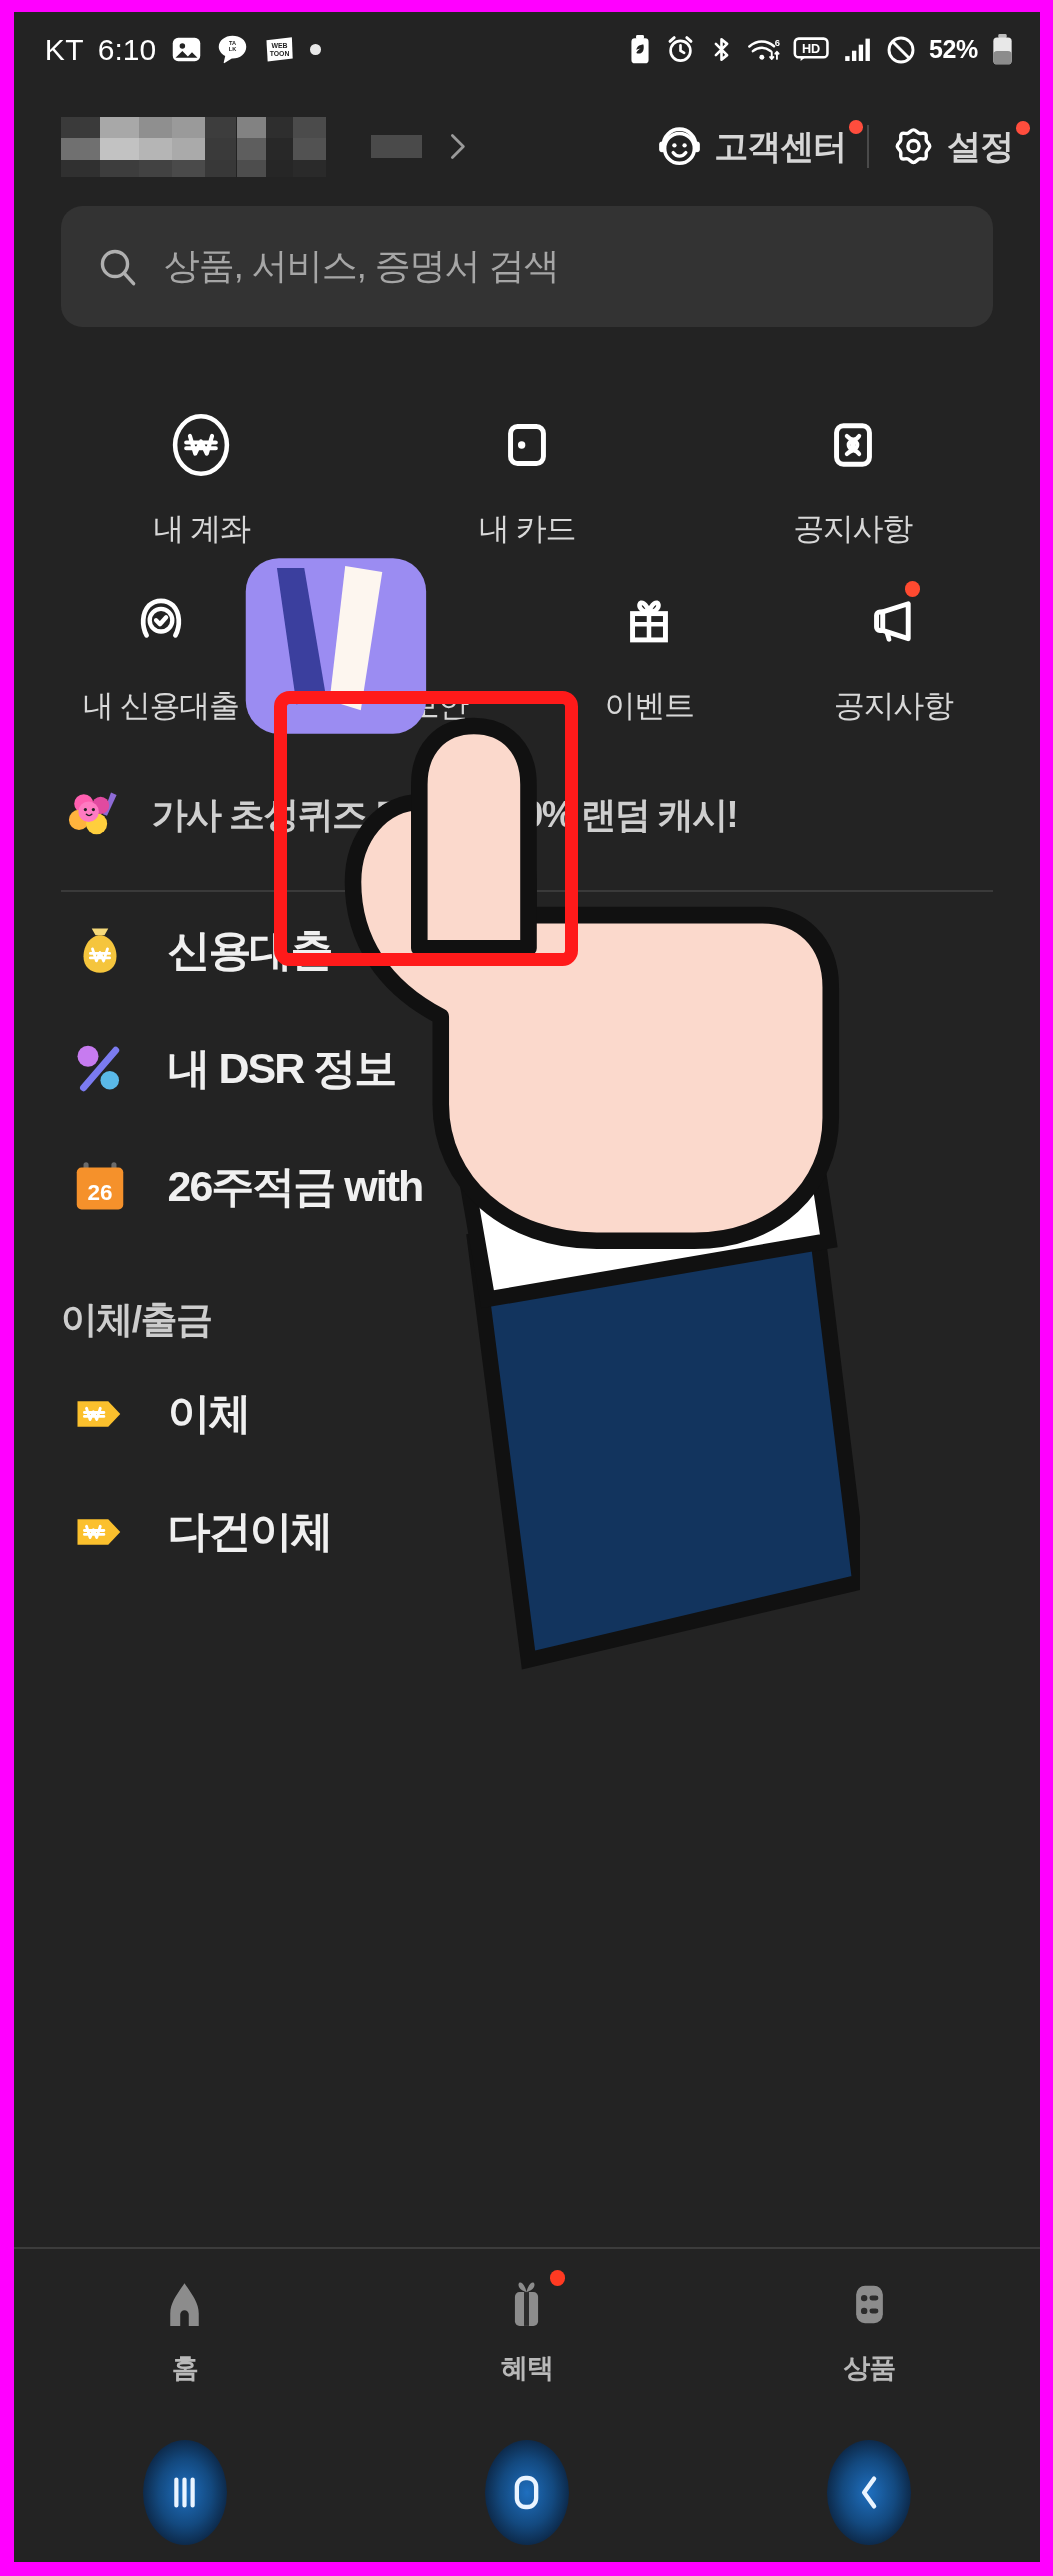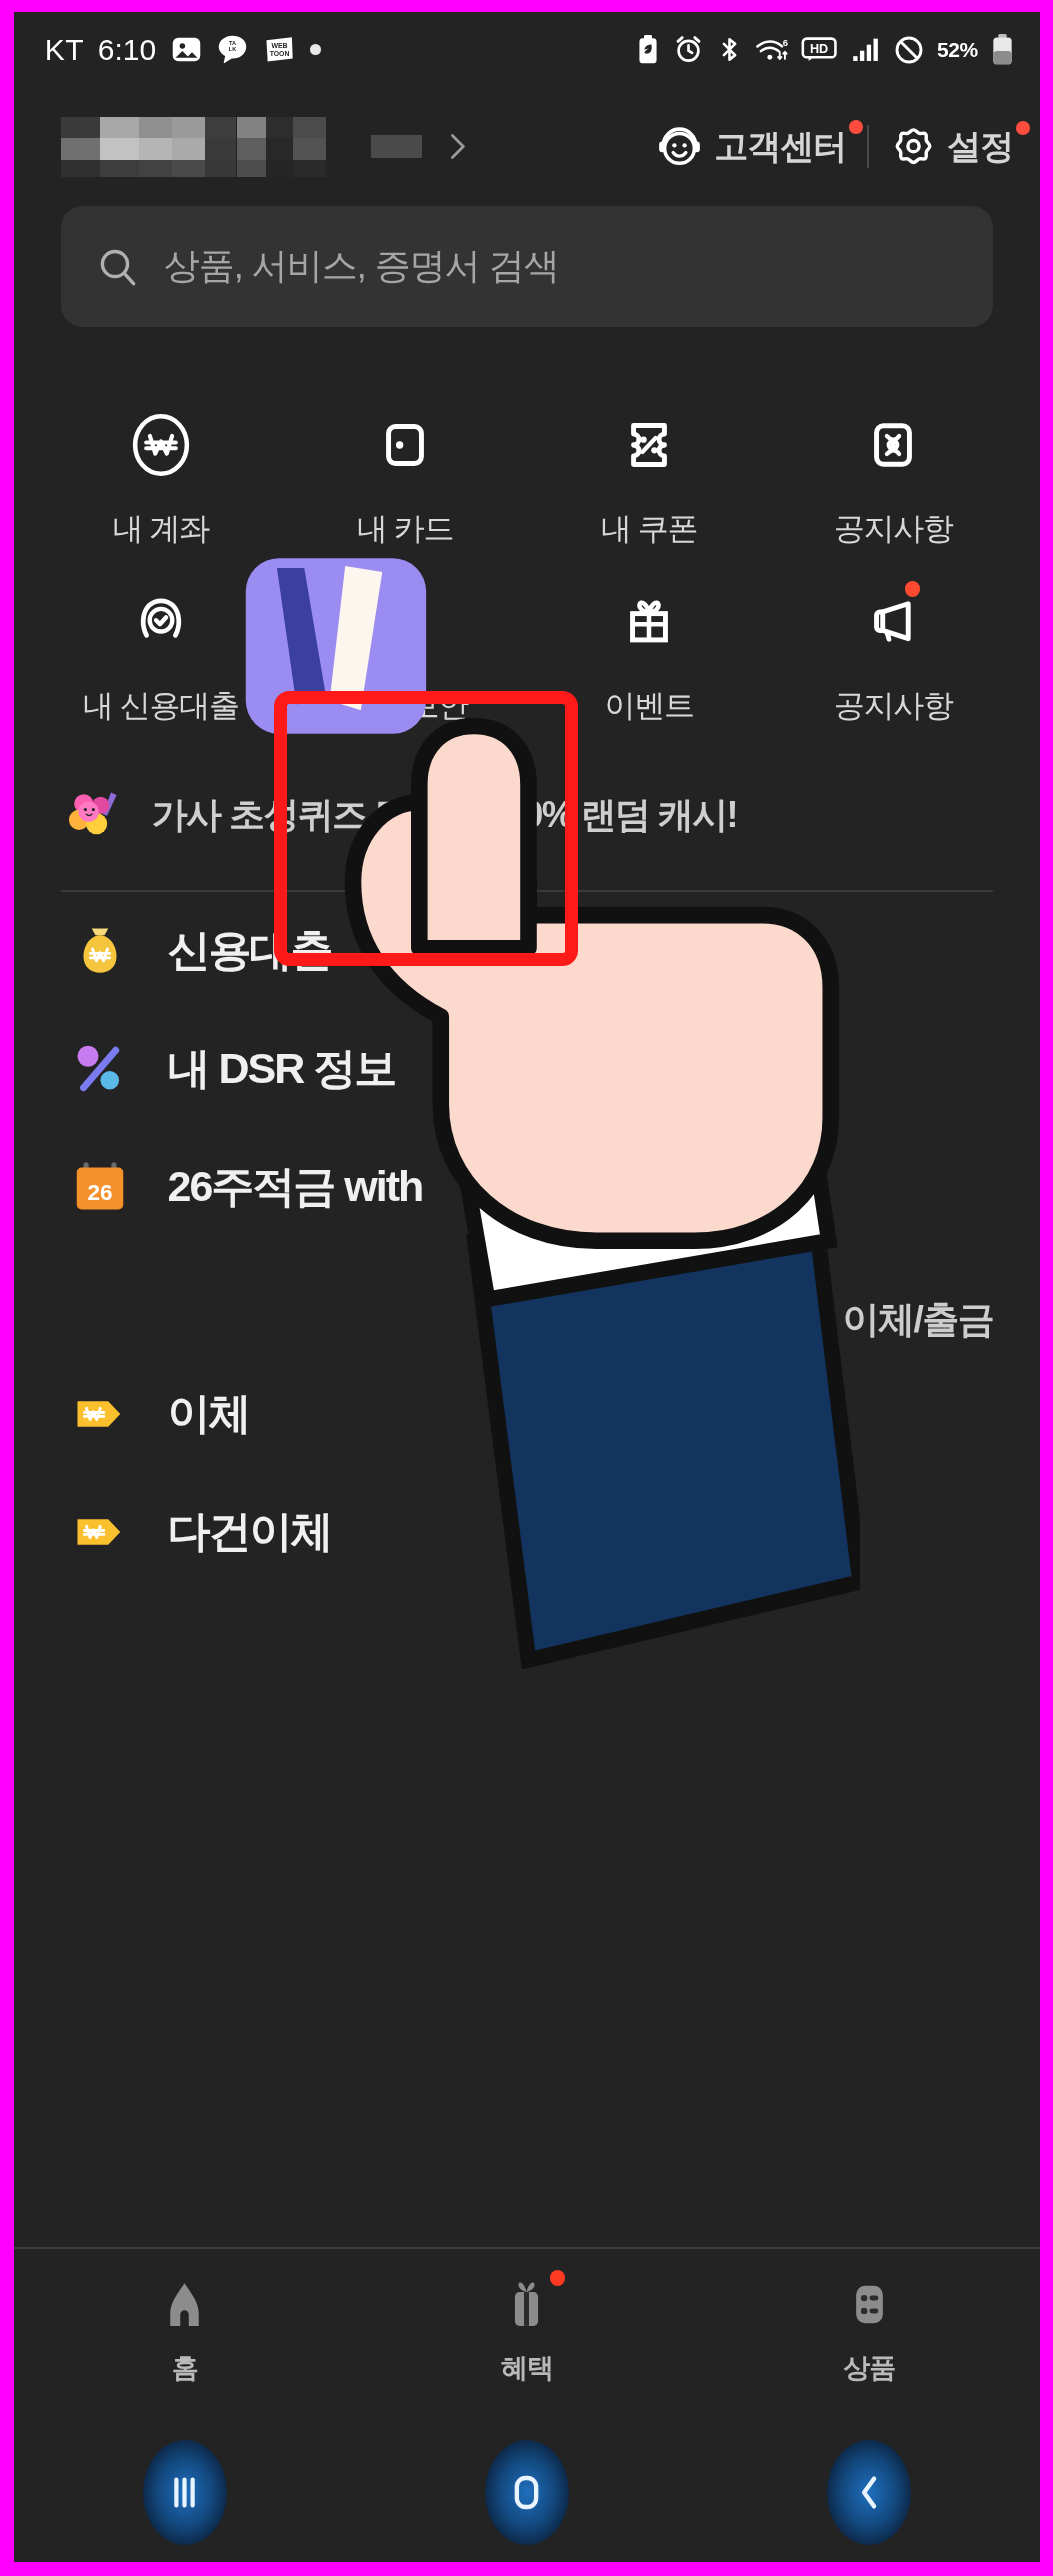--- a/index.html
+++ b/index.html
@@ -11,33 +11,33 @@
   }
   
   #frame {
     position:absolute; inset:0;
     background:#FF00FF;
     padding:11.7px 13.7px 13.7px 13.7px;
   }
   #screen {
     width:100%; height:100%;
     background:#232323;
-    position:relative; overflow:hidden;text-align:right;
+    position:relative; overflow:hidden;
   }
 
   
   .statusbar {
     height:76px; display:flex; align-items:center;
     padding:0 25px 0 31px; color:#fff;
   }
   .sb-left { display:flex; align-items:center; gap:13.7px; flex:1; }
   .sb-carrier { font-size:30px; font-weight:400; letter-spacing:0.5px; }
   .sb-time { font-size:30px; font-weight:400; }
   .sb-right { display:flex; align-items:center; gap:12.7px; }
-  .sb-pct { font-size:21px; font-weight:600; letter-spacing:-0.5px; }
+  .sb-pct { font-size:25px; font-weight:600; letter-spacing:-0.5px; }
   .ic { display:inline-block; }
   .ic svg { display:block; }
   .dot-small { width:10.7px; height:10.7px; border-radius:50%; background:#e8e8e8; }
 
   
   .header {
     display:flex; align-items:center;
     padding:29px 27px 17.6px 47px; gap:7px;
   }
   .profile { display:flex; align-items:center; gap:17.6px; flex:1; min-width:0; }
@@ -307,31 +307,20 @@
           <svg width="74" height="74" viewBox="0 0 36 36">
                 <rect x="10" y="9" width="16" height="18" rx="3.4" fill="none" stroke="#fff" stroke-width="2.4"></rect>
                 <circle cx="15.4" cy="18" r="1.8" fill="#fff"></circle>
               </svg>
         </div>
         <div class="glabel">내 카드</div>
       </div>
       <div class="gitem">
         <div class="gicon">
           <svg width="74" height="74" viewBox="0 0 36 36">
-                <path d="M10.5 8.5h15v4.2a2.6 2.6 0 0 0 0 5.2v.2a2.6 2.6 0 0 0 0 5.2v4.2h-15v-4.2a2.6 2.6 0 0 0 0-5.2v-.2a2.6 2.6 0 0 0 0-5.2z" fill="none" stroke="#fff" stroke-width="2.4" stroke-linejoin="round"></path>
-                <circle cx="15.4" cy="15.4" r="1.5" fill="#fff"></circle>
-                <circle cx="20.6" cy="20.6" r="1.5" fill="#fff"></circle>
-                <path d="M21.2 14.6 14.8 21.4" stroke="#fff" stroke-width="2" stroke-linecap="round"></path>
-              </svg>
-        </div>
-        <div class="glabel">내 쿠폰</div>
-      </div>
-      <div class="gitem">
-        <div class="gicon">
-          <svg width="74" height="74" viewBox="0 0 36 36">
                 <rect x="10" y="8.6" width="16" height="18.8" rx="3.4" fill="none" stroke="#fff" stroke-width="2.4"></rect>
                 <path d="M15 13.6c2 2 4 2.8 6 0M15 22.4c2-2 4-2.8 6 0M18 15.4v5.2" stroke="#fff" stroke-width="2" fill="none" stroke-linecap="round"></path>
                 <circle cx="18" cy="18" r="2.1" fill="none" stroke="#fff" stroke-width="2"></circle>
               </svg>
         </div>
         <div class="glabel">공지사항</div>
       </div>
     </div>
 
     <div class="grow">

